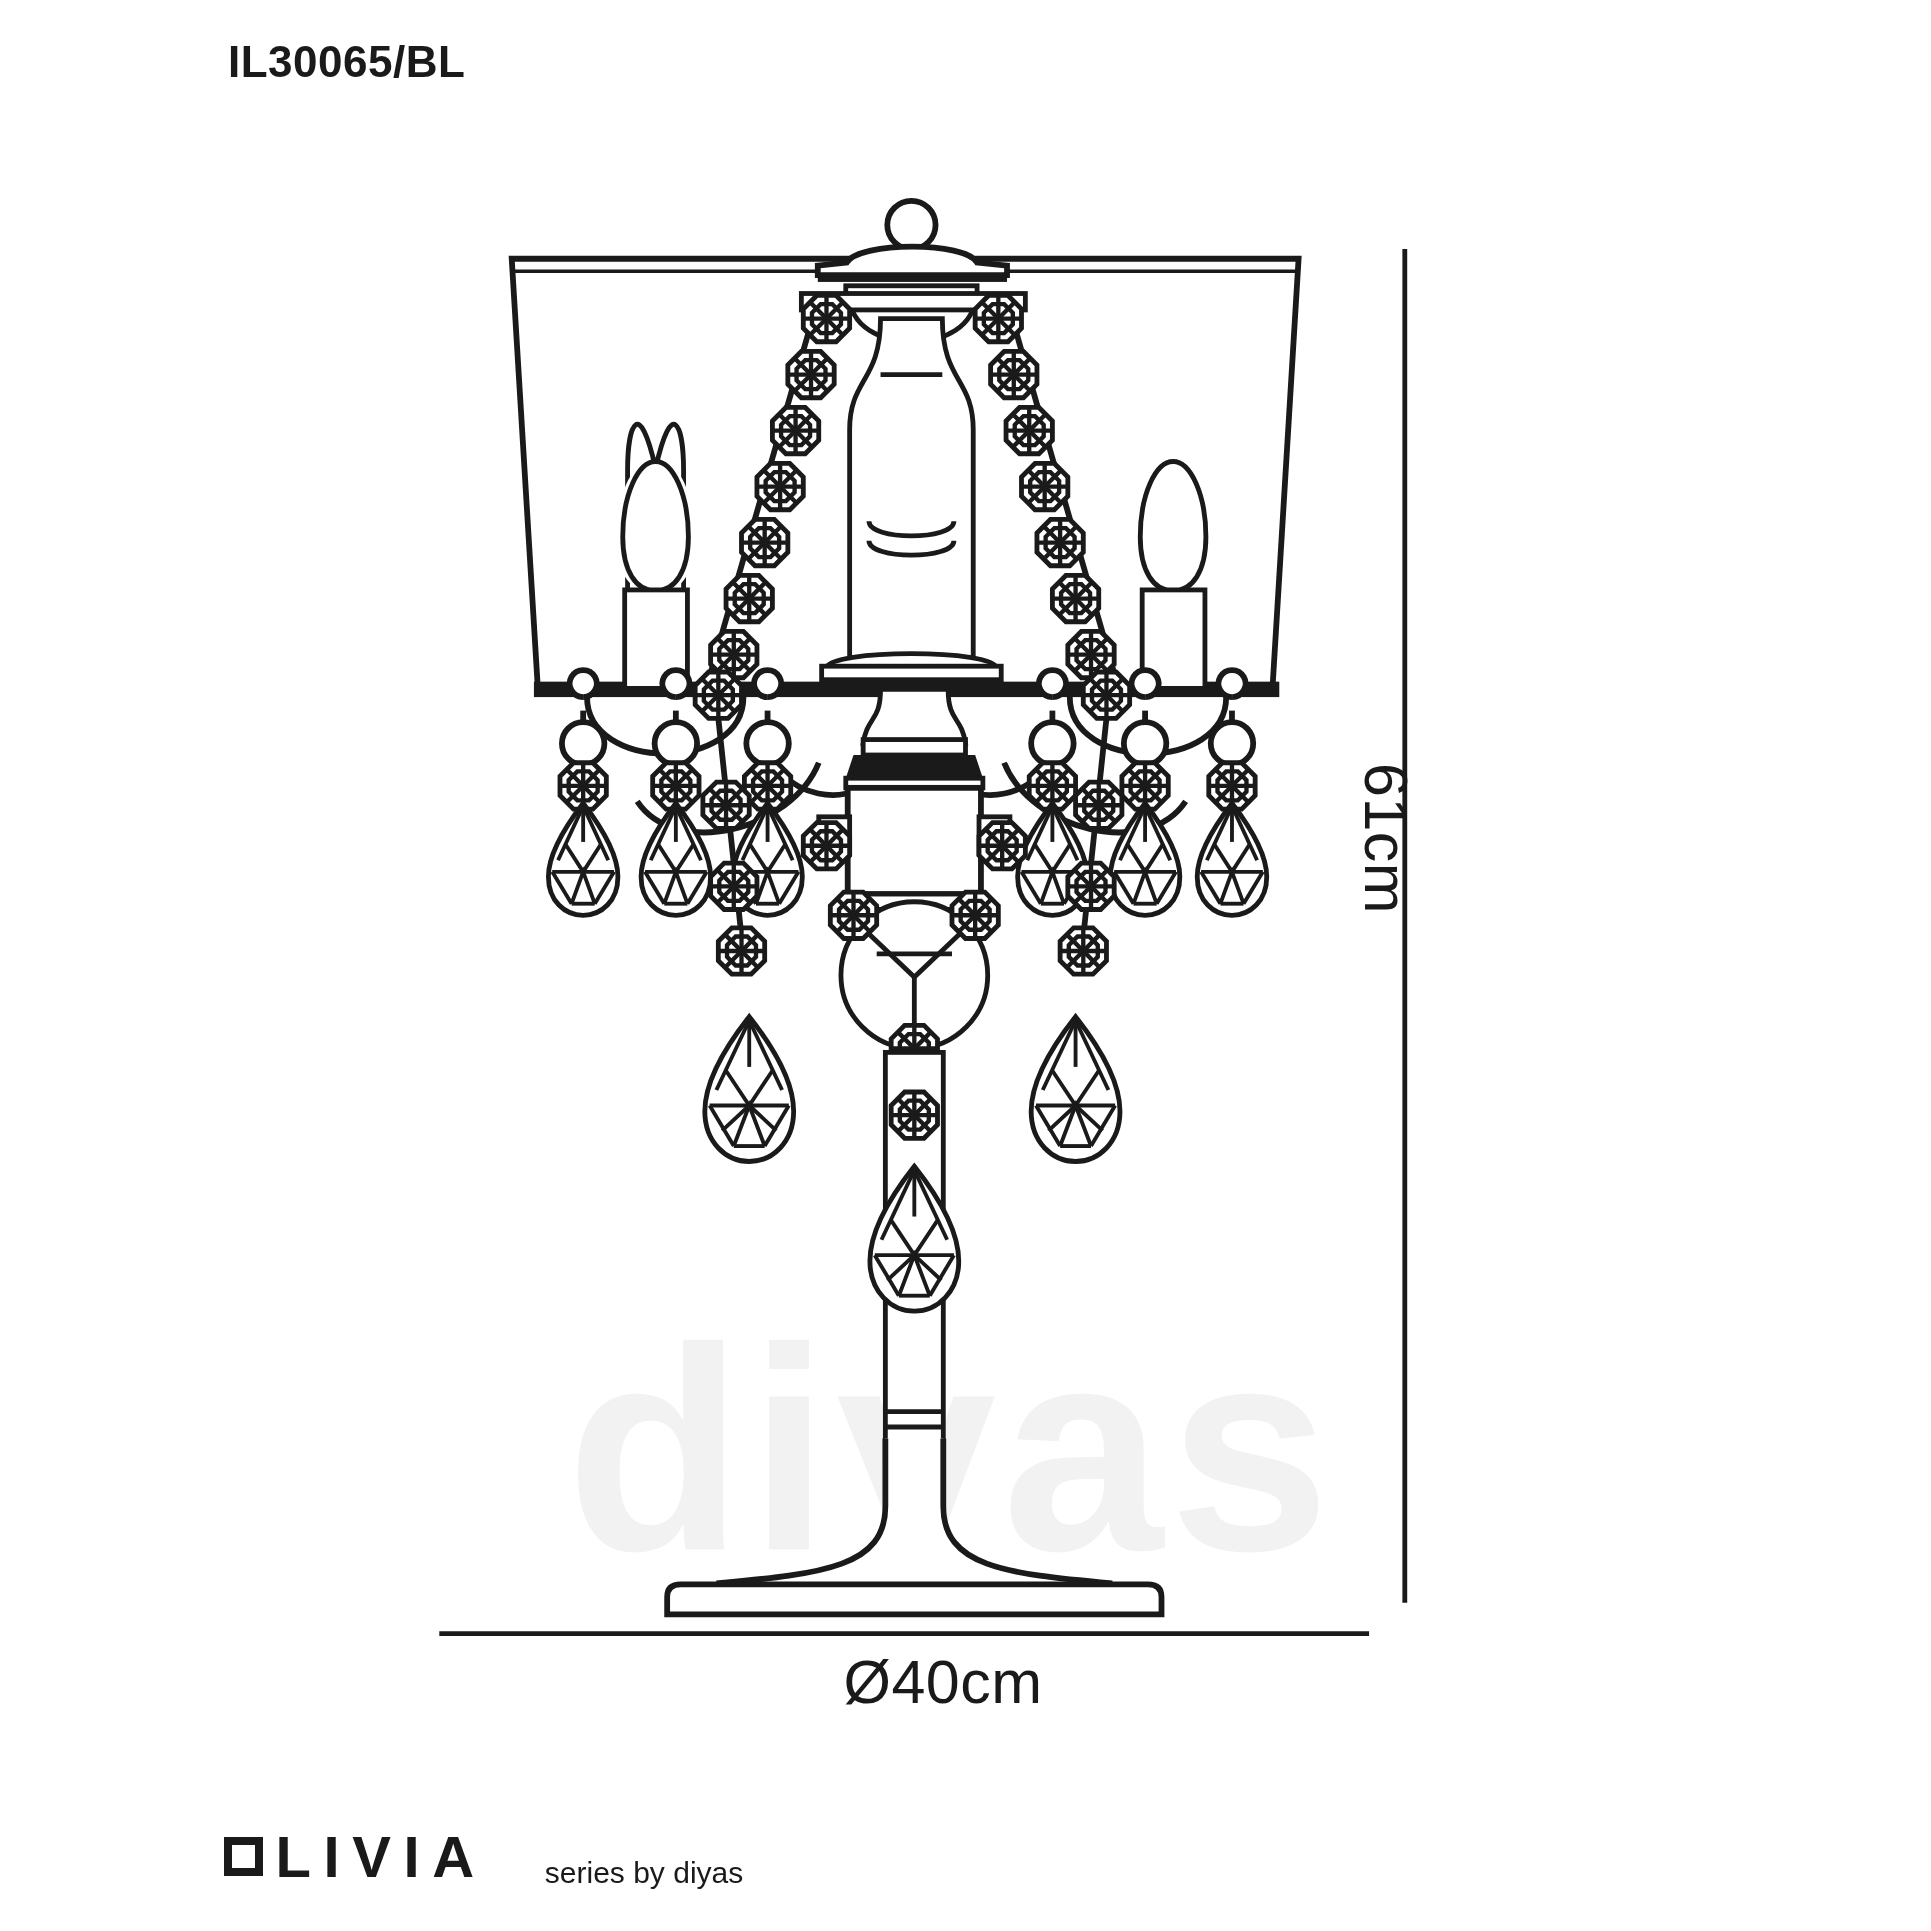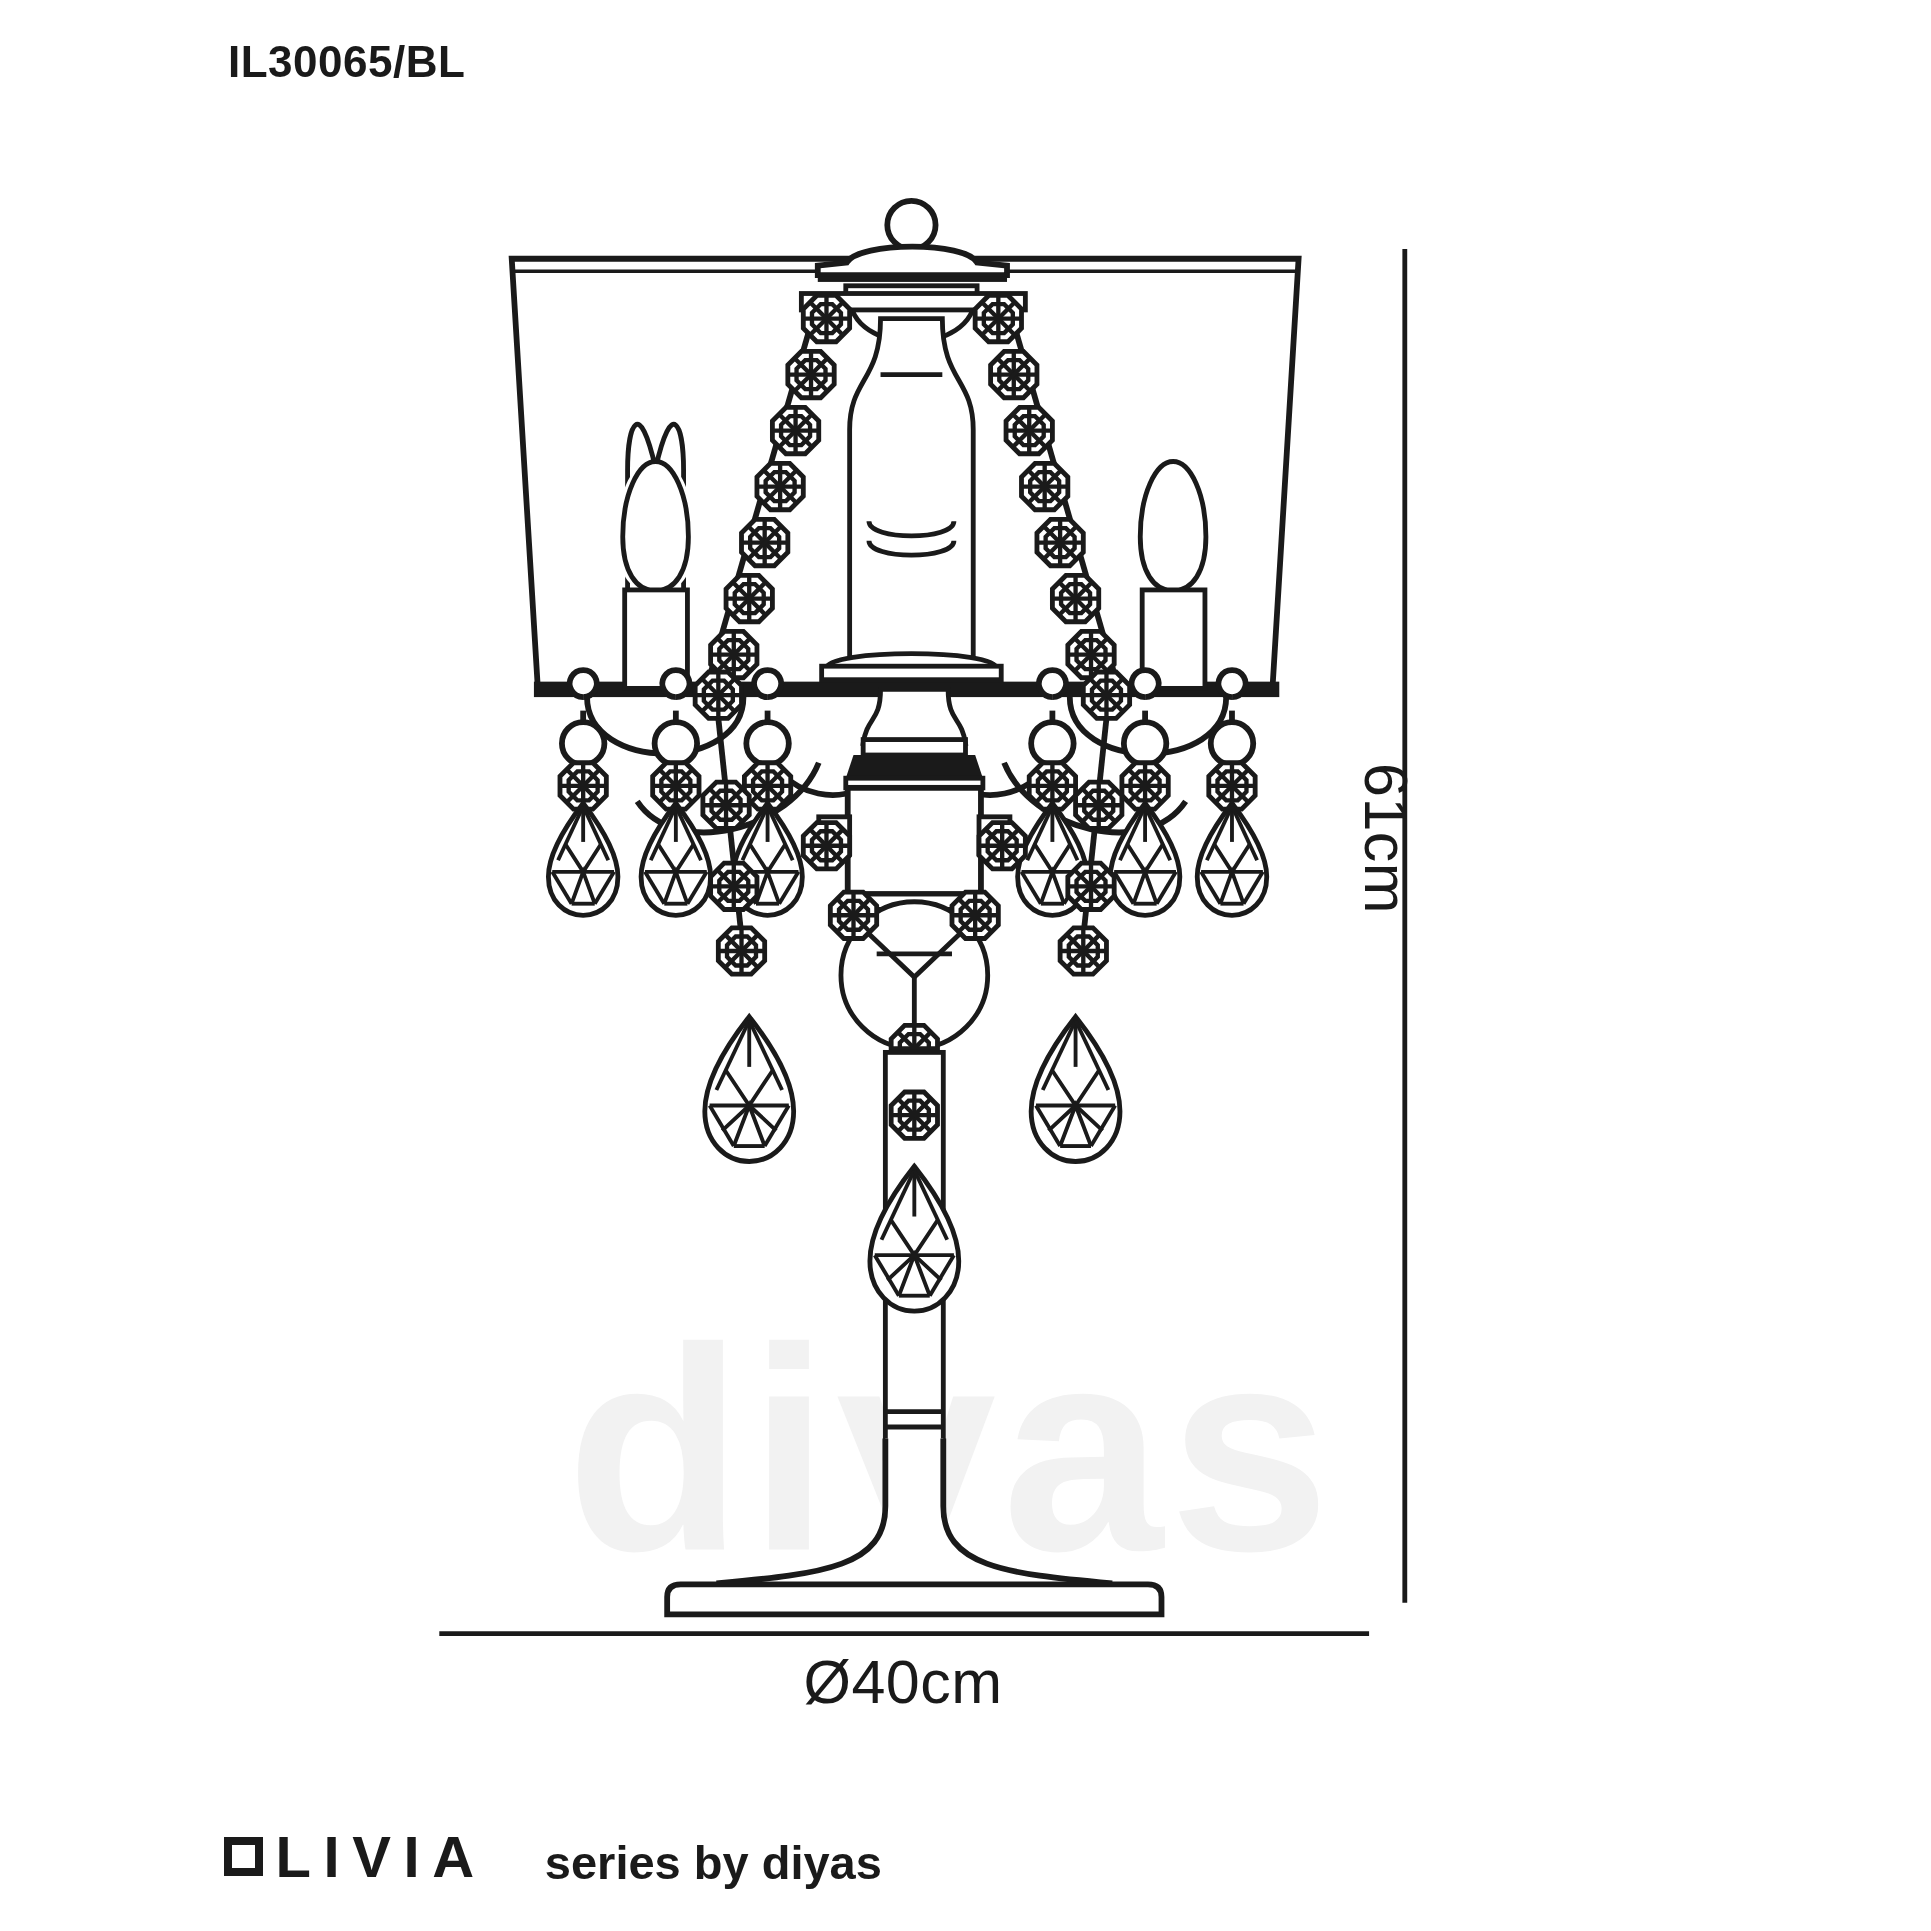--- a/index.html
+++ b/index.html
@@ -44,28 +44,29 @@
     font-size: 61px;
     font-weight: 400;
     color: #1a1a1a;
     transform: rotate(90deg);
     transform-origin: left top;
     white-space: nowrap;
     letter-spacing: 0.5px;
   }
   #width-dim-label {
     position: absolute;
-    left: 0;
+    left: 12px;
     top: 1647px;
     width: 1806px;
     text-align: center;
     font-size: 61px;
     font-weight: 400;
     color: #1a1a1a;
     letter-spacing: 0.5px;
+    padding-left: 28px;
   }
   .footer {
     position: absolute;
     left: 224px;
     top: 1823px;
     display: flex;
     align-items: flex-end;
     gap: 58px;
   }
   #series-name {
@@ -79,22 +80,22 @@
   }
   .sq-o {
     display: inline-block;
     width: 39px;
     height: 39px;
     border: 8.7px solid #1a1a1a;
     margin-right: 12.6px;
     box-sizing: border-box;
   }
   #series-tagline {
-    font-size: 47px;
-    font-weight: 700;
+    font-size: 30px;
+    font-weight: 400;
     letter-spacing: 0px;
     color: #1a1a1a;
     white-space: nowrap;
   }
   .wm {
     fill: #f2f2f2;
   }
 </style>
 </head>
 <body>

